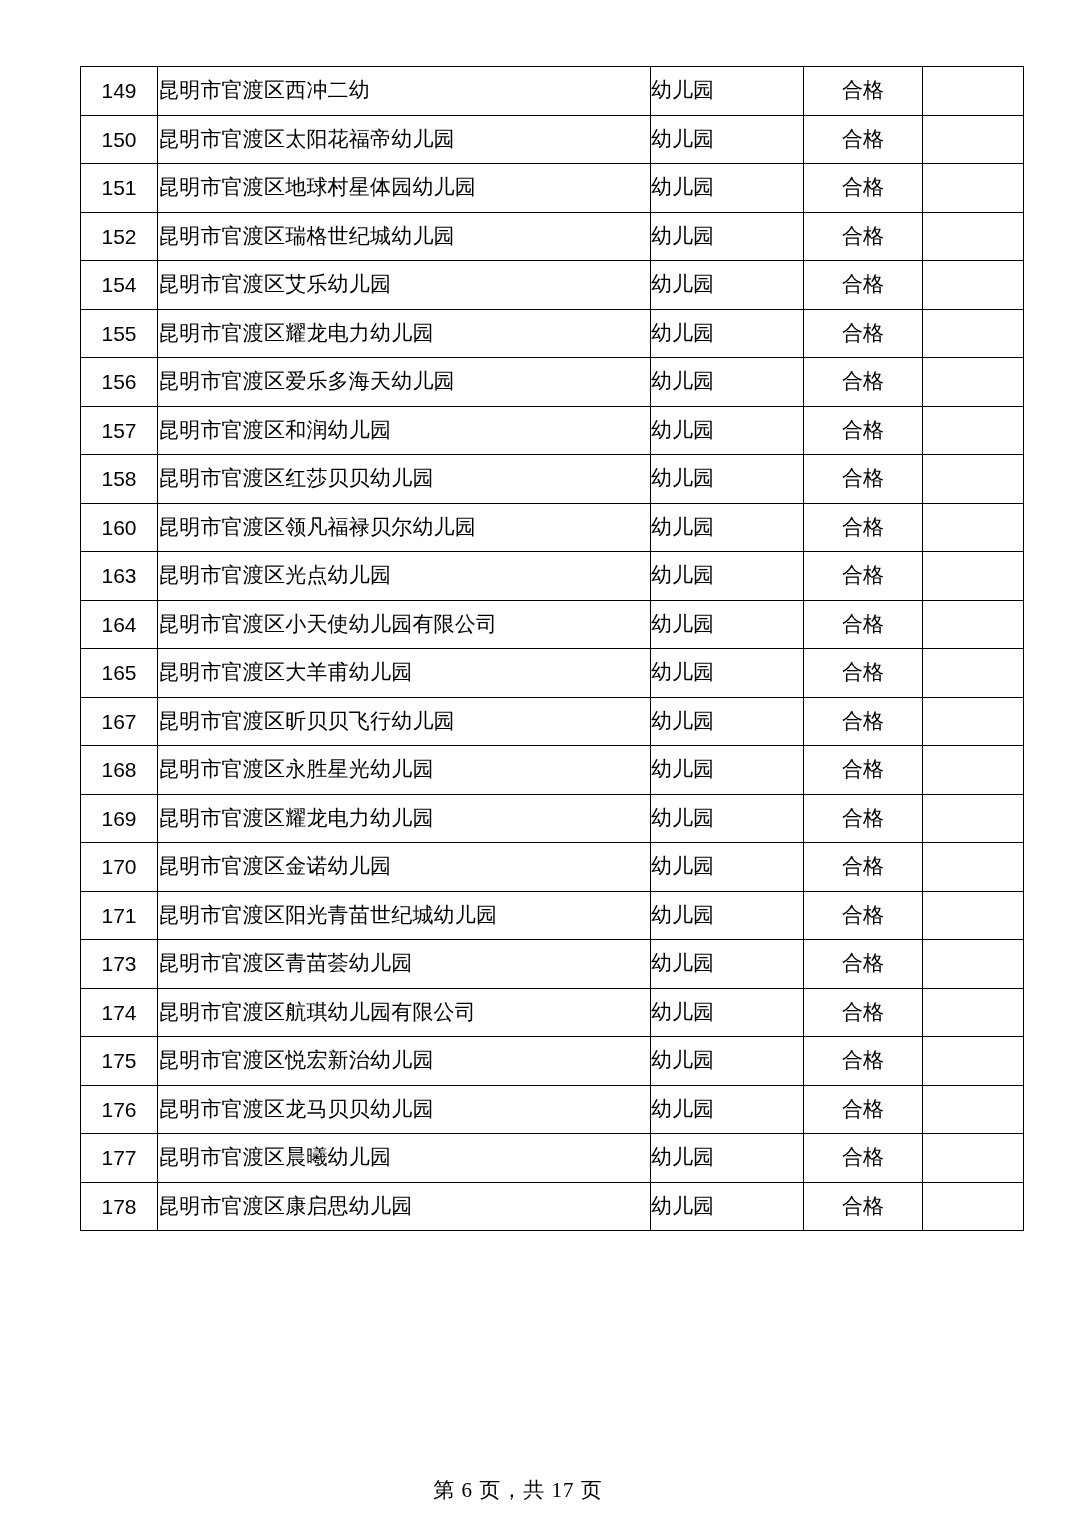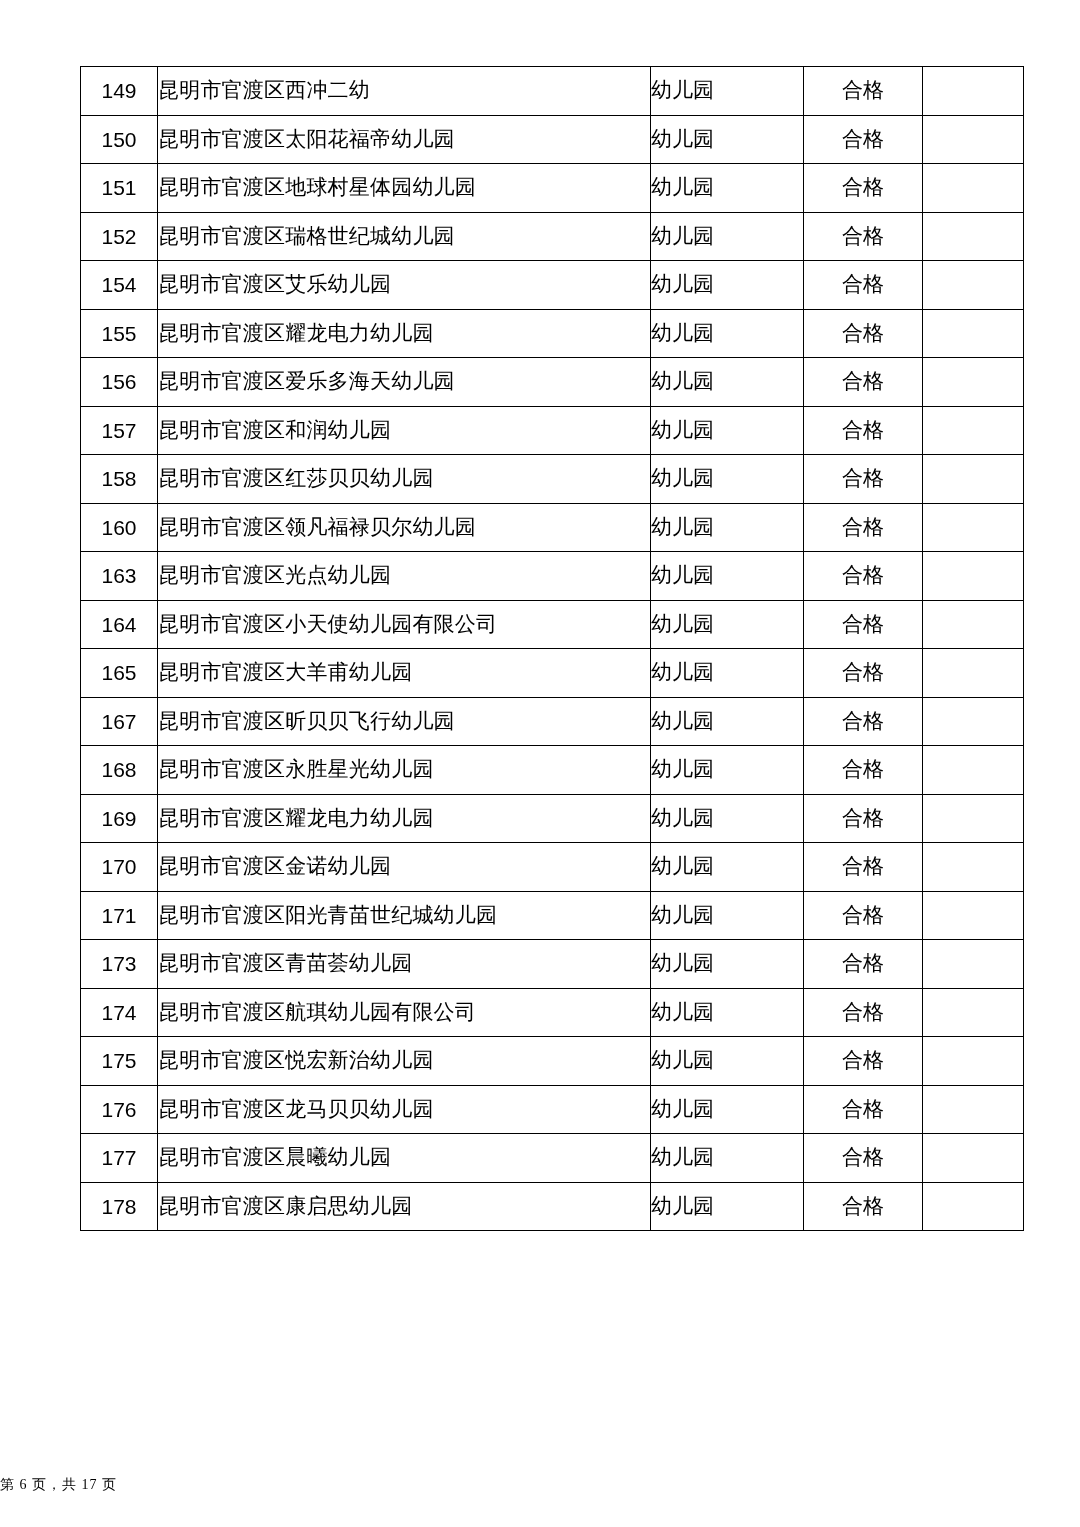--- a/index.html
+++ b/index.html
@@ -63,21 +63,22 @@
   }
   td.col-remark {
     width: 100px;
     text-align: center;
   }
   .footer {
     position: absolute;
     left: 0;
     top: 1476px;
     width: 1036px;
-    font-size: 14px;
+    text-align: center;
+    font-size: 21px;
     letter-spacing: 1px;
     font-family: "Liberation Serif", "DejaVu Serif", serif;
   }
 </style>
 </head>
 <body>
 
 <div class="page">
   <div class="table-wrap">
     <table class="listing">

